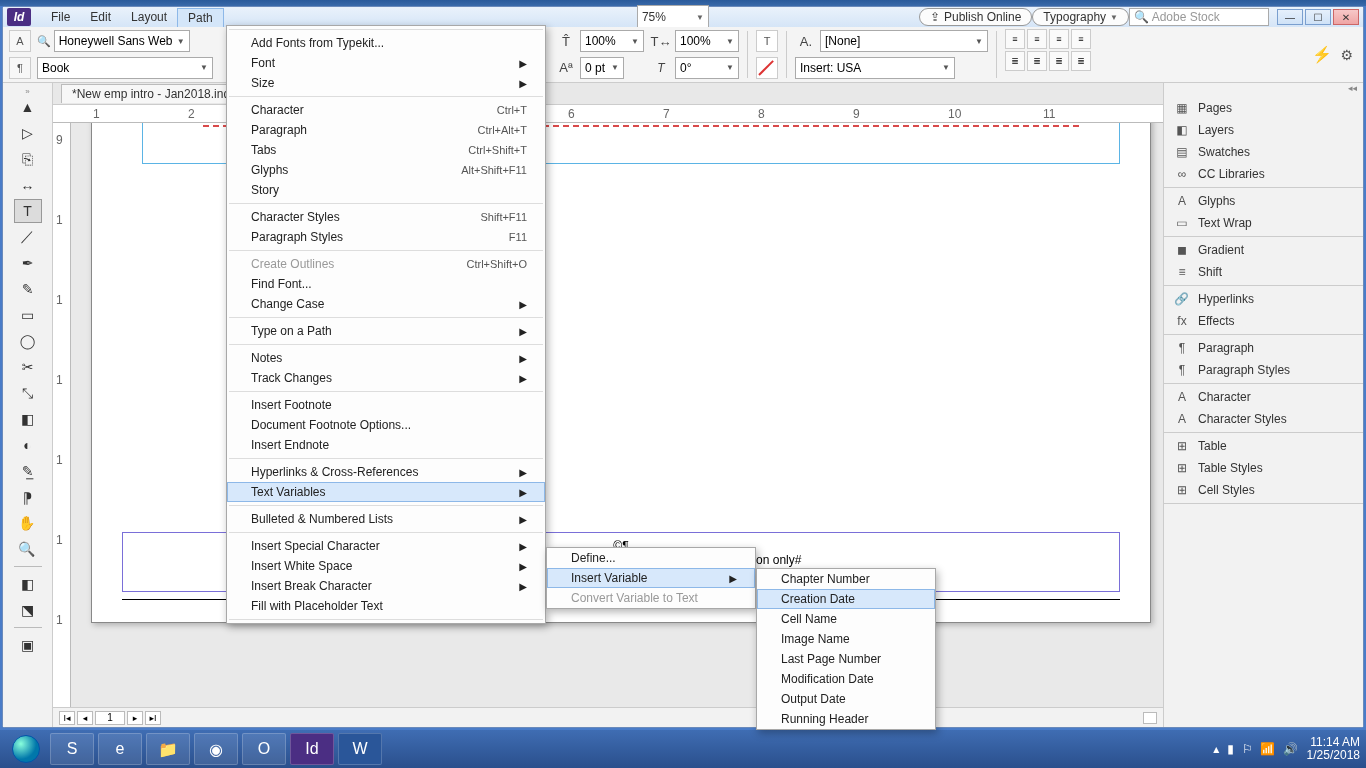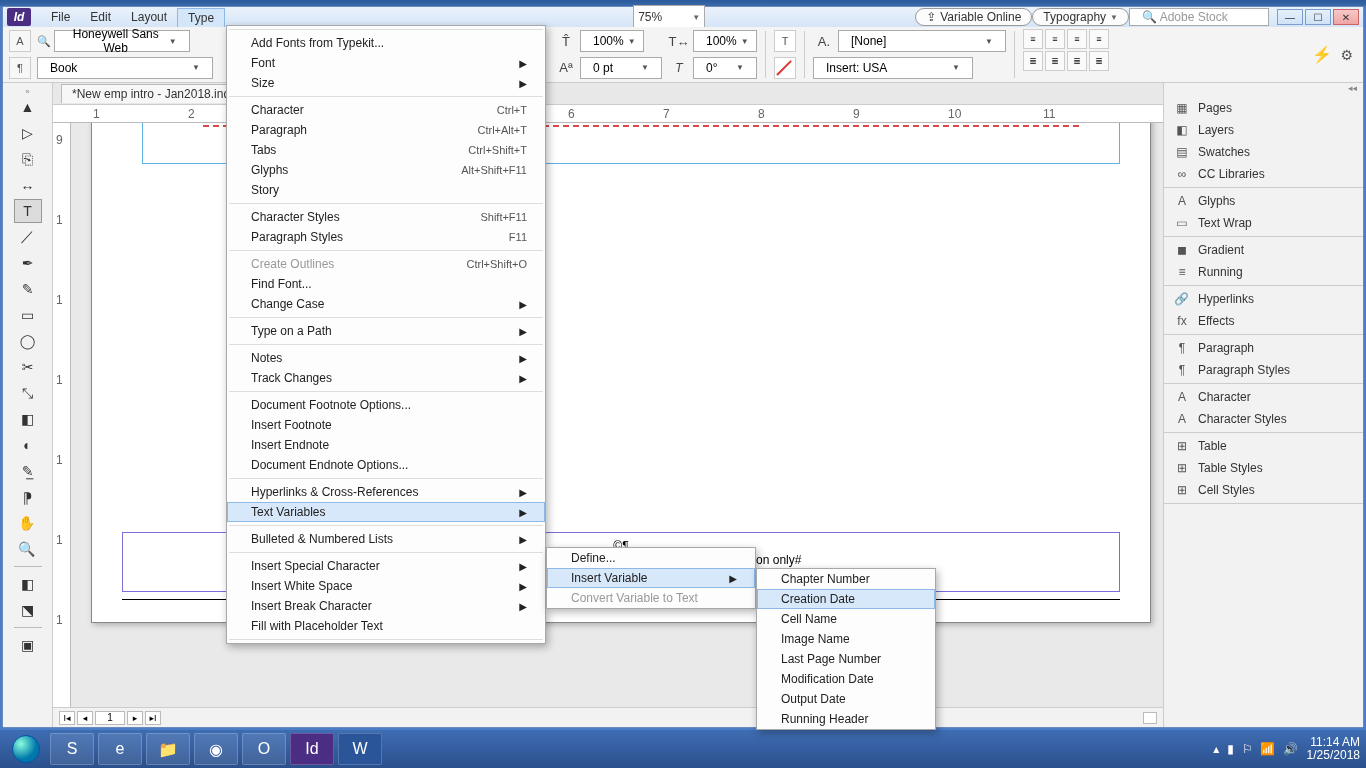--- a/index.html
+++ b/index.html
@@ -21,21 +21,21 @@
 .titlebar .pill { border: 1px solid #999; border-radius: 10px; padding: 1px 10px; background: #fcfcfc; font-size: 11px; display: flex; align-items: center; gap: 4px; }
 .titlebar .winbtns { display: flex; gap: 2px; margin-left: 8px; }
 .titlebar .winbtns div { width: 26px; height: 16px; border: 1px solid #7a9fcf; background: linear-gradient(#e6f0fb,#cfe2f7); display: flex; align-items: center; justify-content: center; font-size: 10px; }
 .titlebar .winbtns .close { background: linear-gradient(#f7c8c8,#efa5a5); border-color: #c66; }
 .titlebar .tri { font-size: 8px; color: #666; }
 
 
 .ctrlstrip { height: 56px; background: #f4f4f4; border-bottom: 1px solid #ccc; display: flex; align-items: stretch; padding: 2px 6px; gap: 6px; position: relative; }
 .ctrlcol { display: flex; flex-direction: column; justify-content: space-around; gap: 2px; }
 .cfield { display: flex; align-items: center; gap: 3px; }
-.csel { border: 1px solid #aaa; background: #fff; height: 22px; display: flex; align-items: center; padding: 0 12px; font-size: 11px; justify-content: space-between; text-align: center; }
+.csel { border: 1px solid #aaa; background: #fff; height: 22px; display: flex; align-items: center; padding: 0 4px; font-size: 11px; justify-content: space-between; }
 .csel .tri { font-size: 8px; color: #555; margin-left: 4px; }
 .iconcell { width: 22px; height: 22px; border: 1px solid #ccc; display: flex; align-items: center; justify-content: center; font-size: 11px; color: #555; background: #f7f7f7; }
 .iconbtn-bare { width: 22px; height: 22px; display: flex; align-items: center; justify-content: center; font-size: 13px; color: #444; }
 .vsep { width: 1px; background: #ccc; margin: 2px 2px; }
 .albtns { display: grid; grid-template-columns: repeat(4, 20px); grid-template-rows: repeat(2, 20px); gap: 2px; }
 .albtns div { border: 1px solid #ccc; background: #fafafa; display: flex; align-items: center; justify-content: center; font-size: 9px; }
 .ctrlstrip .farright { margin-left: auto; display: flex; align-items: center; gap: 8px; padding-right: 4px; }
 
 
 .workrow { flex: 1; display: flex; min-height: 0; }
@@ -96,31 +96,31 @@
 <div class="browser-tabs"></div>
 
 <div class="app">
 
   <div class="titlebar">
     <div class="id-badge">Id</div>
     <div class="menu" id="menubar">
         <span>File</span>
         <span>Edit</span>
         <span>Layout</span>
-        <span class="open">Type</span>
+        <span class="open">Path</span>
       </div>
     <div style="flex:1"></div>
     <div class="zoombox">
         <span>75%</span>
         <span class="tri">▼</span>
       </div>
     <div style="width:210px"></div>
     <div class="pill">
         <span>⇪</span>
-        <span>Variable Online</span>
+        <span>Publish Online</span>
       </div>
     <div class="pill">
         <span>Typography</span>
         <span class="tri">▼</span>
       </div>
     <div class="csel" style="width:140px;height:18px;">
         <span style="color:#999">🔍 <span>Adobe Stock</span></span>
       </div>
     <div class="winbtns">
       <div>—</div>
@@ -155,21 +155,21 @@
     <div class="ctrlcol">
       <div class="cfield">
           <span class="iconbtn-bare">T̂</span>
           <div class="csel" style="width:64px">
             <span>100%</span>
             <span class="tri">▼</span>
           </div>
         </div>
       <div class="cfield">
           <span class="iconbtn-bare">Aª</span>
-          <div class="csel" style="width:82px">
+          <div class="csel" style="width:44px">
             <span>0 pt</span>
             <span class="tri">▼</span>
           </div>
         </div>
     </div>
     <div class="ctrlcol">
       <div class="cfield">
           <span class="iconbtn-bare">T↔</span>
           <div class="csel" style="width:64px">
             <span>100%</span>
@@ -340,21 +340,21 @@
               <span>Text Wrap</span>
             </div>
           </div>
           <div class="grp">
             <div class="row">
               <span class="ic">◼</span>
               <span>Gradient</span>
             </div>
             <div class="row">
               <span class="ic">≡</span>
-              <span>Running</span>
+              <span>Shift</span>
             </div>
           </div>
           <div class="grp">
             <div class="row">
               <span class="ic">🔗</span>
               <span>Hyperlinks</span>
             </div>
             <div class="row">
               <span class="ic">fx</span>
               <span>Effects</span>
@@ -462,30 +462,27 @@
     <div class="mi">
       <span>Notes</span>
       <span class="arr">▶</span>
     </div>
     <div class="mi">
       <span>Track Changes</span>
       <span class="arr">▶</span>
     </div>
     <hr>
     <div class="mi">
+      <span>Insert Footnote</span>
+    </div>
+    <div class="mi">
       <span>Document Footnote Options...</span>
     </div>
     <div class="mi">
-      <span>Insert Footnote</span>
-    </div>
-    <div class="mi">
       <span>Insert Endnote</span>
-    </div>
-    <div class="mi">
-      <span>Document Endnote Options...</span>
     </div>
     <hr>
     <div class="mi">
       <span>Hyperlinks &amp; Cross-References</span>
       <span class="arr">▶</span>
     </div>
     <div class="mi hl">
       <span>Text Variables</span>
       <span class="arr">▶</span>
     </div>

